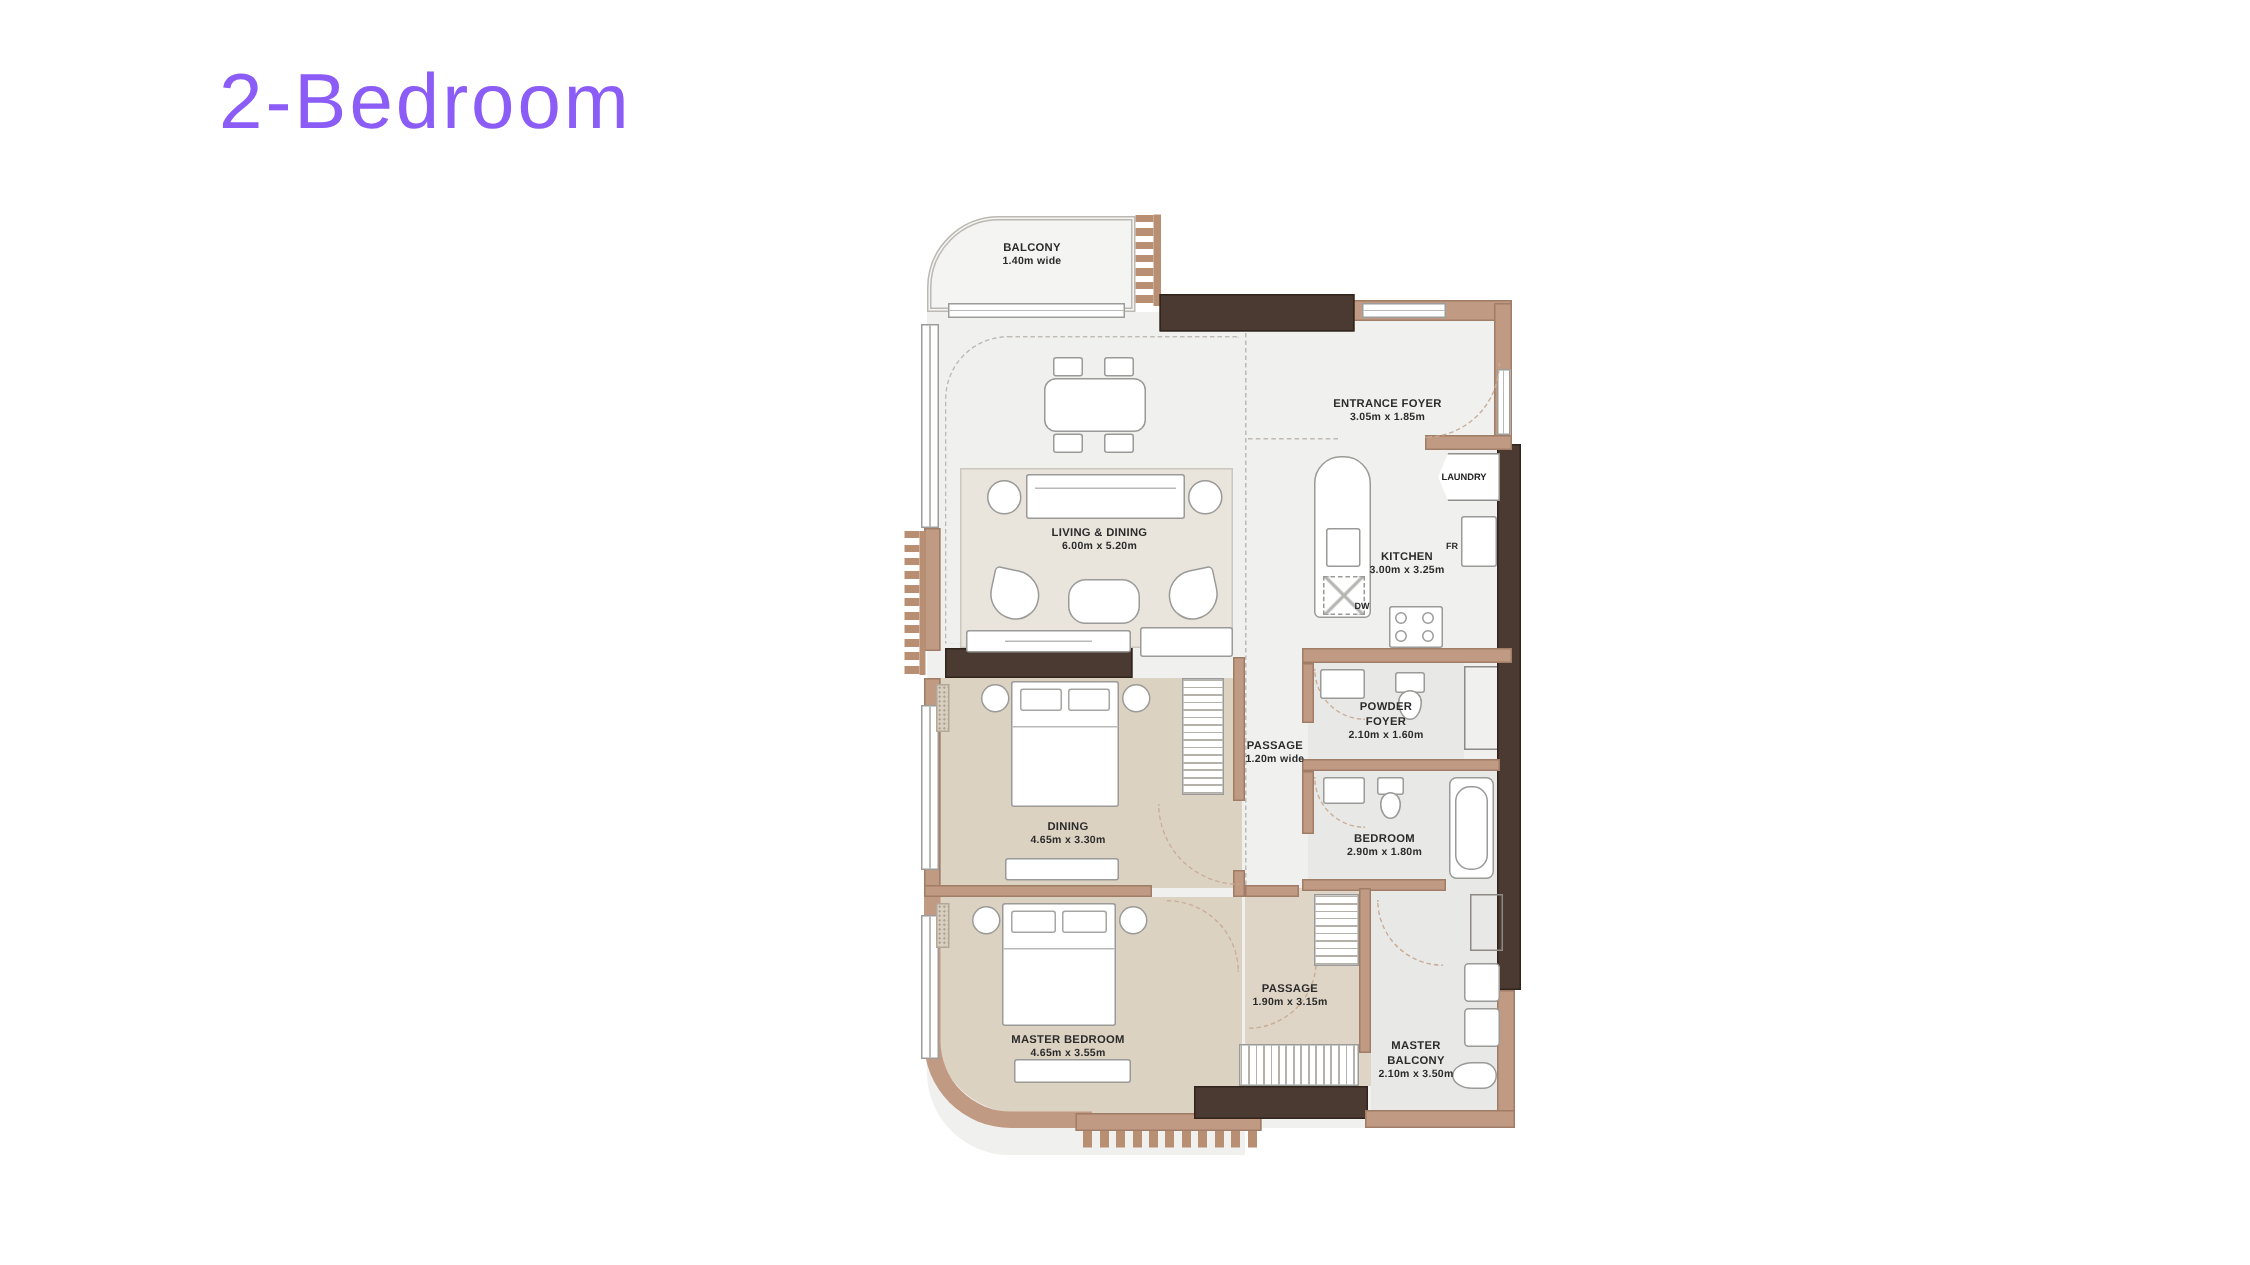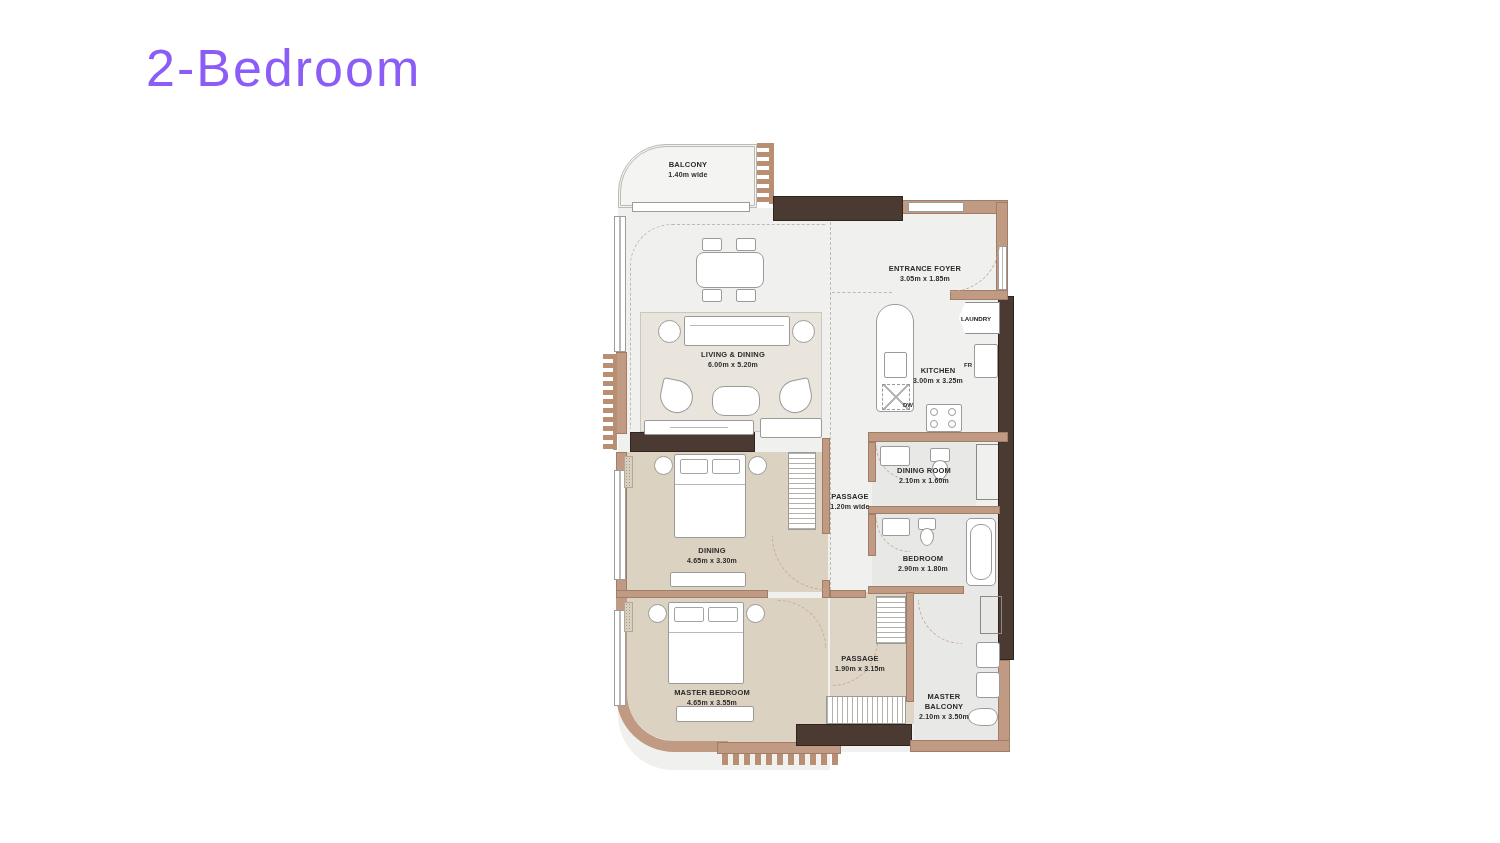--- a/index.html
+++ b/index.html
@@ -210,21 +210,21 @@
       </div>
     <div class="room-label" style="left:300px;top:214px;width:76px;margin-top:12px;">
       <div>KITCHEN</div>
         <div class="dims">3.00m x 3.25m</div>
       </div>
     <div class="room-label" style="left:205px;top:352px;width:90px;">
       <div>PASSAGE</div>
         <div class="dims">1.20m wide</div>
       </div>
     <div class="room-label" style="left:294px;top:326px;width:60px;">
-      <div>DINING ROOM</div>
+      <div>POWDER FOYER</div>
         <div class="dims">2.10m x 1.60m</div>
       </div>
     <div class="room-label" style="left:278px;top:414px;width:90px;">
       <div>BEDROOM</div>
         <div class="dims">2.90m x 1.80m</div>
       </div>
     <div class="room-label" style="left:57px;top:406px;width:110px;">
       <div>DINING</div>
         <div class="dims">4.65m x 3.30m</div>
       </div>

